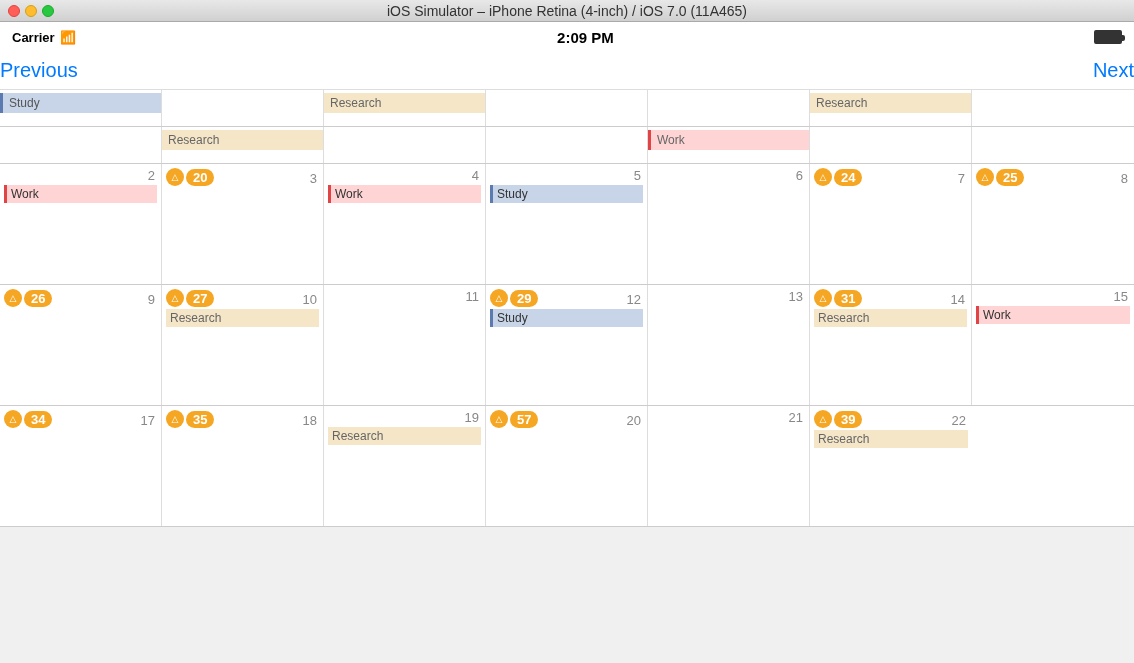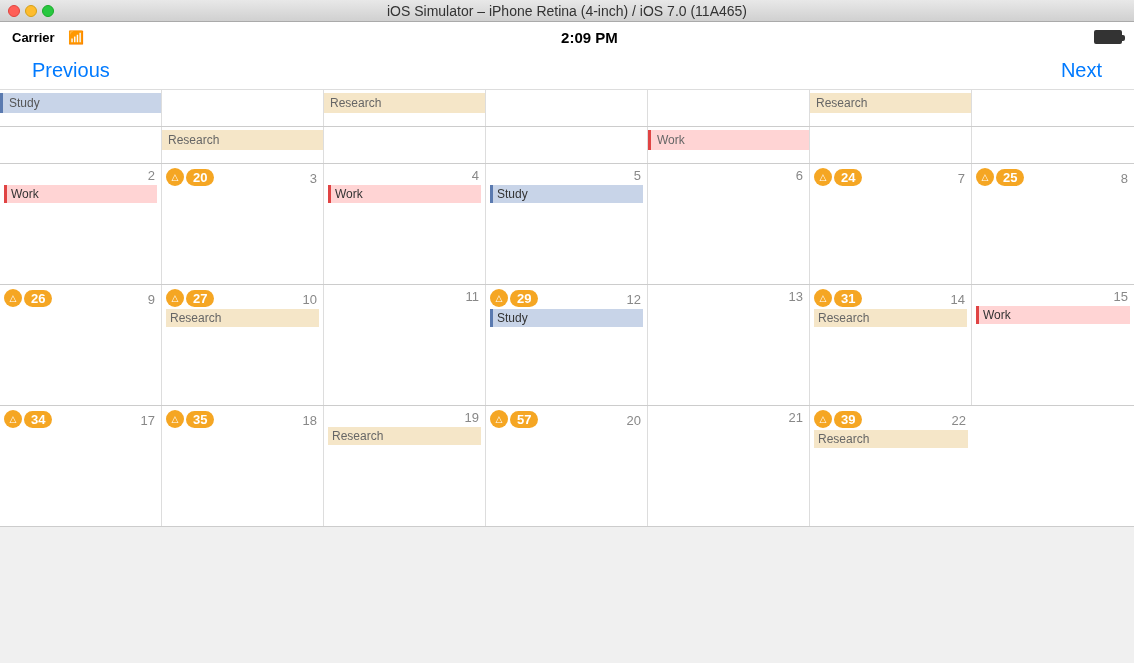--- a/index.html
+++ b/index.html
@@ -35,33 +35,33 @@
     .status-bar {
       background: white;
       height: 30px;
       display: flex;
       align-items: center;
       justify-content: space-between;
       padding: 0 12px;
       font-size: 13px;
       font-weight: 600;
     }
-    .status-left { display: flex; align-items: center; gap: 14px; }
+    .status-left { display: flex; align-items: center; gap: 6px; }
     .wifi-icon { font-size: 13px; }
     .status-time { flex: 1; text-align: center; font-size: 15px; font-weight: 600; }
     .battery { width: 28px; height: 14px; border: 2px solid #333; border-radius: 2px; position: relative; background: #333; }
     .battery::after { content: ''; position: absolute; right: -5px; top: 3px; width: 3px; height: 6px; background: #333; border-radius: 0 2px 2px 0; }
 
     .nav-bar {
       background: white;
       height: 38px;
       display: flex;
       align-items: center;
       justify-content: space-between;
-      padding: 0 32px;
+      padding: 0 0;
       border-bottom: 1px solid #ddd;
     }
     .nav-prev, .nav-next {
       color: #007aff;
       font-size: 20px;
       font-weight: 400;
       cursor: pointer;
     }
     .nav-title {
       font-size: 22px;

